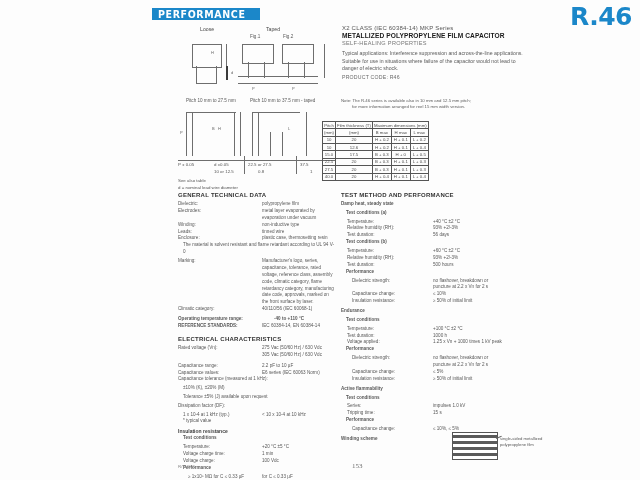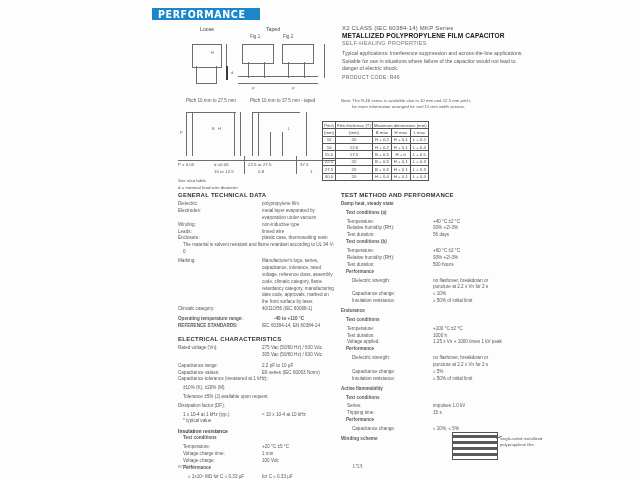--- a/index.html
+++ b/index.html
@@ -248,20 +248,21 @@
   }
 </style>
 </head>
 <body>
 
 <div class="page">
 
   <div class="logo-bar"></div>
   <div class="logo-text">PERFORMANCE</div>
 
+  <div class="series-code">R.46</div>
   <div class="hdr-line1">X2 CLASS (IEC 60384-14)   MKP Series</div>
   <div class="hdr-line2">METALLIZED POLYPROPYLENE FILM CAPACITOR</div>
   <div class="hdr-line3">SELF-HEALING PROPERTIES</div>
   <div class="hdr-body">Typical applications: Interference suppression and across-the-line applications. Suitable for use in situations where failure of the capacitor would not lead to danger of electric shock.</div>
   <div class="hdr-prod">PRODUCT CODE: R46</div>
 
   <div class="dwg-area">
 
     <div class="dlabel" style="left:22px; top:0;">Loose</div>
     <div class="dlabel" style="left:88px; top:0;">Taped</div>

